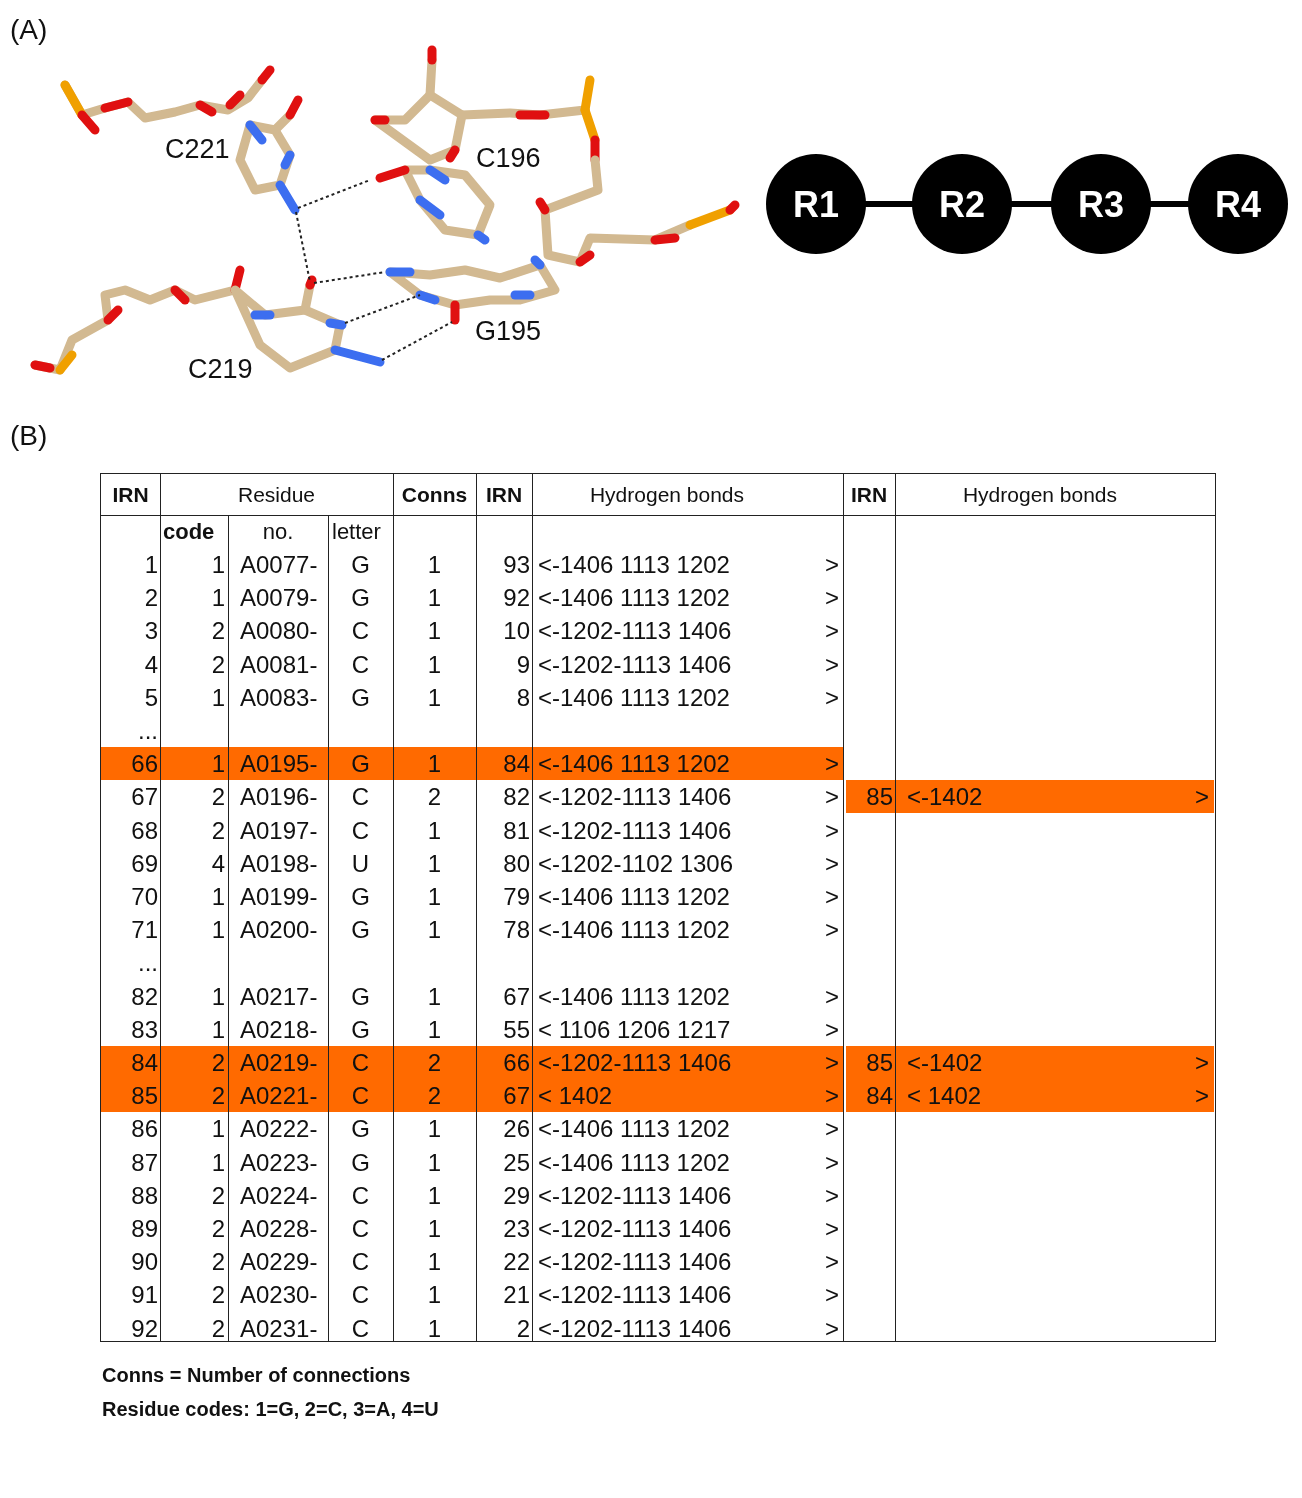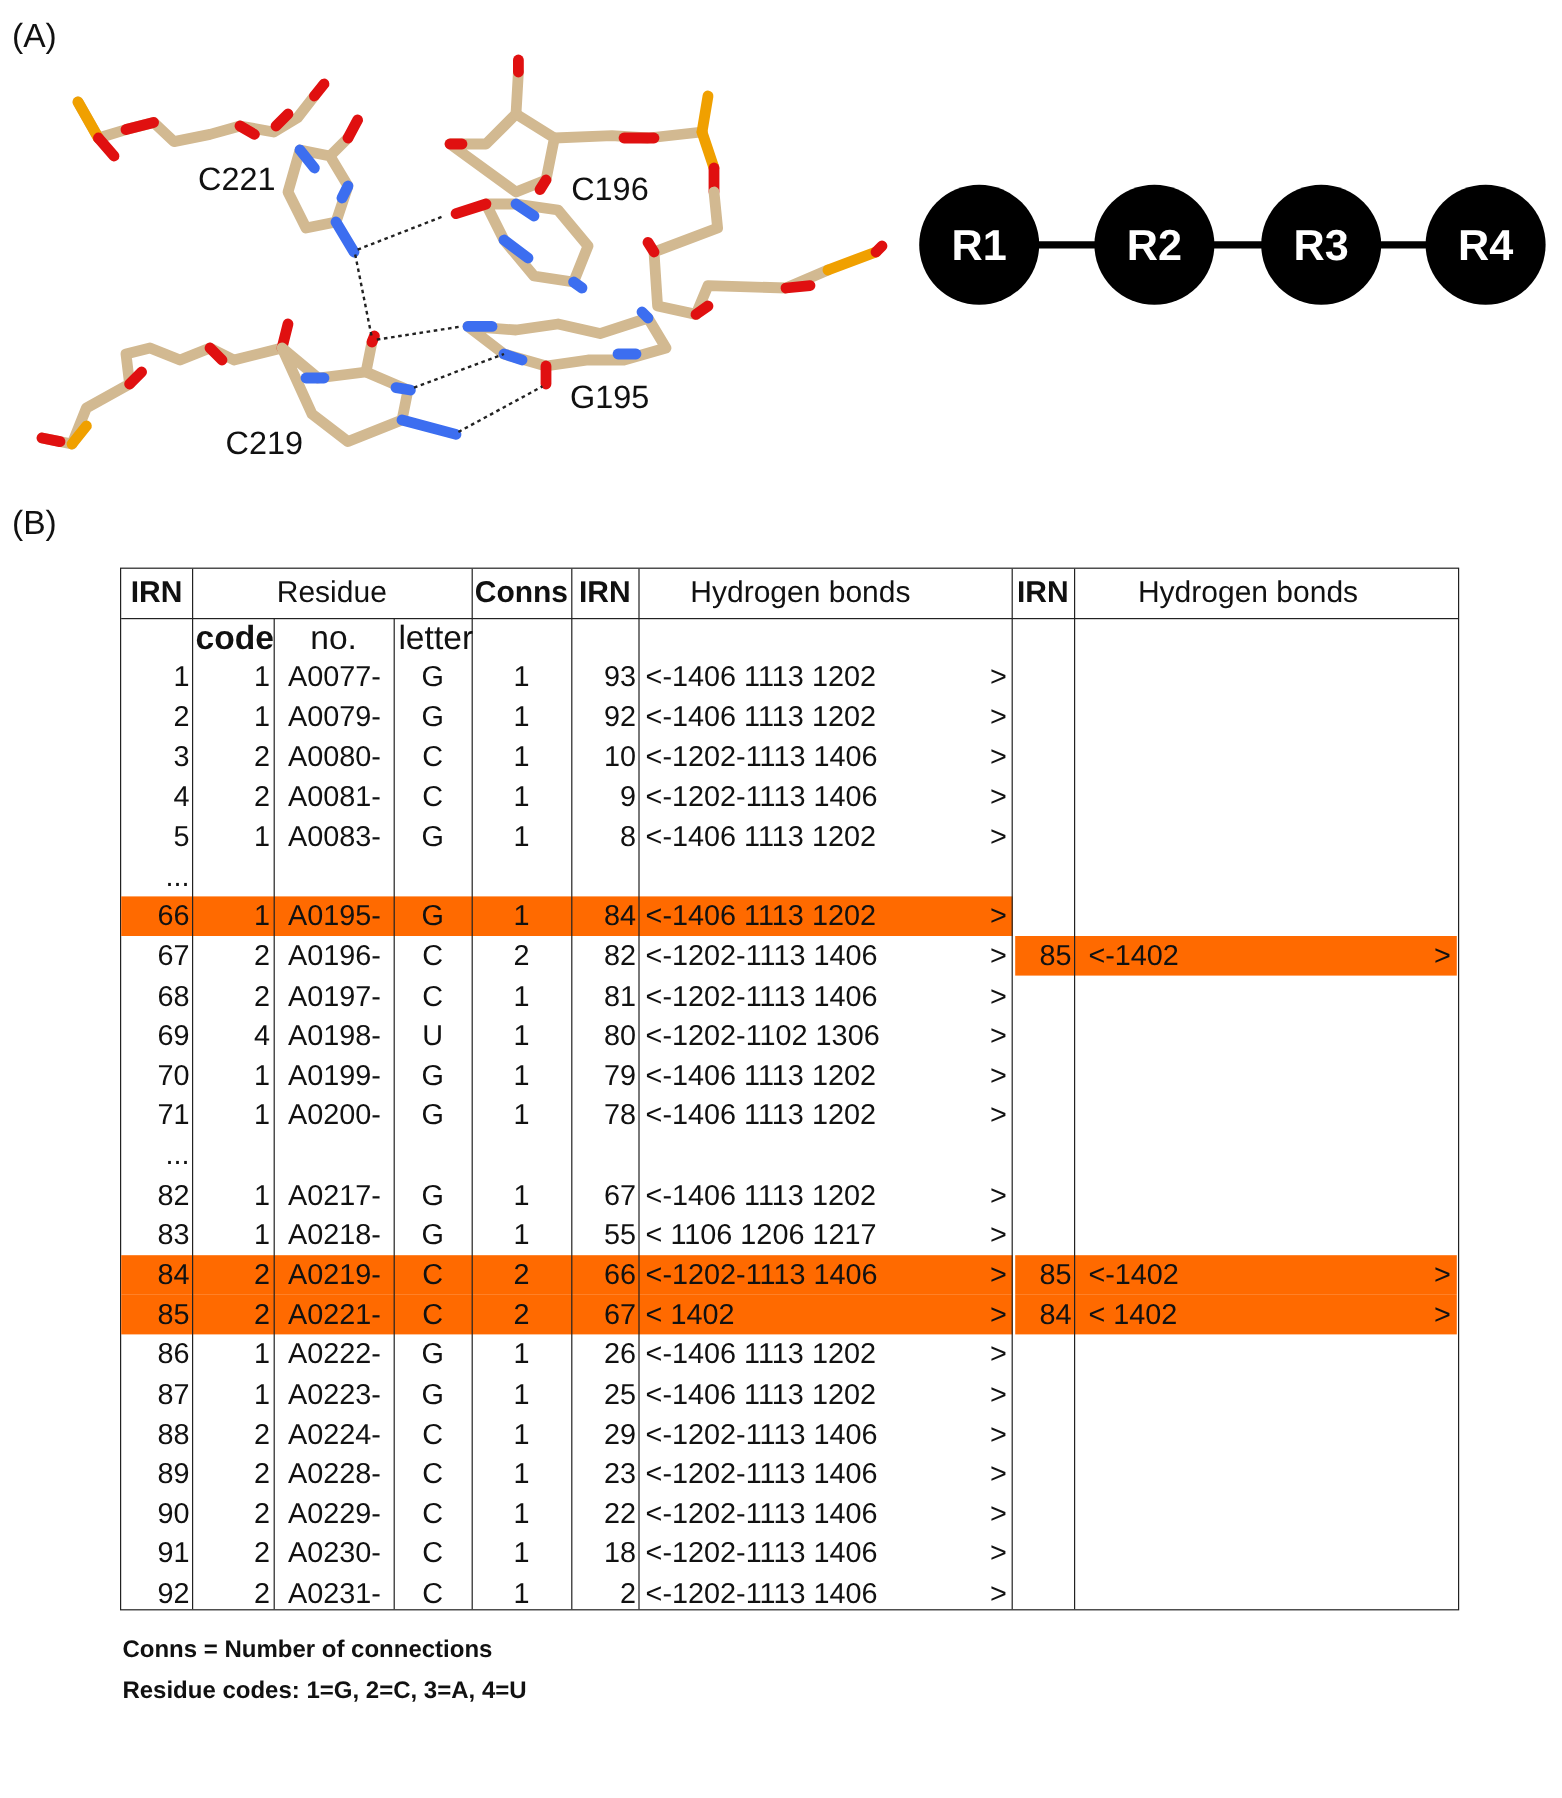--- a/index.html
+++ b/index.html
@@ -6,29 +6,29 @@
   body { width: 1302px; height: 1498px; background: #fff; position: relative; font-family: "Liberation Sans", sans-serif; color: #111; overflow: hidden; }
   .panel-label { position: absolute; font-size: 28px; font-family: "Liberation Sans", sans-serif; }
   #mol { position: absolute; left: 0; top: 40px; width: 760px; height: 360px; }
   #chain { position: absolute; left: 760px; top: 140px; width: 540px; height: 130px; }
   .mol-label { font-family: "Liberation Sans", sans-serif; font-size: 27px; fill: #111; }
   .node-label { font-family: "Liberation Sans", sans-serif; font-weight: bold; font-size: 36px; fill: #fff; }
 
   #tbl { position: absolute; left: 100px; top: 473px; width: 1116px; height: 869px; border: 1.5px solid #222; }
   .vline { position: absolute; top: 0; bottom: 0; width: 0; border-left: 1.5px solid #222; }
   .hline { position: absolute; left: 0; right: 0; height: 0; border-top: 1.5px solid #222; top: 41px; }
-  .hdr { position: absolute; top: 0; height: 41px; display: flex; align-items: center; justify-content: center; font-size: 25px; }
+  .hdr { position: absolute; top: 0; height: 41px; display: flex; align-items: center; justify-content: center; font-size: 21px; }
   .hdr.bold { font-weight: bold; }
   .row { position: absolute; left: 0; width: 1116px; height: 33px; }
   .hl-left { position: absolute; left: 0; width: 743px; top: 0; height: 33px; background: #ff6a00; }
   .hl-right { position: absolute; left: 745px; width: 368px; top: 0; height: 33px; background: #ff6a00; }
   .c { position: absolute; top: 0; height: 33px; line-height: 33px; font-size: 24px; white-space: pre; }
   .r { text-align: right; }
   .ctr { text-align: center; }
-  .sub { font-size: 28px; }
+  .sub { font-size: 22px; }
   .sub.bold { font-weight: bold; }
 
   #key { position: absolute; left: 102px; top: 1358px; font-weight: bold; font-size: 20px; line-height: 34px; }
 </style>
 </head>
 <body>
 
 <div class="panel-label" style="left:10px;top:14px;">(A)</div>
 <div class="panel-label" style="left:10px;top:420px;">(B)</div>
 
@@ -412,21 +412,21 @@
         <div class="c r" style="left:742px;width:50px"></div>
         <div class="c" style="left:806px;width:250px"></div>
         <div class="c" style="left:1094px;width:18px"></div>
       </div>
       <div class="row" style="top: 804.4px;">
         <div class="c r" style="left:0;width:57px">91</div>
         <div class="c r" style="left:60px;width:64px">2</div>
         <div class="c" style="left:139px;width:88px">A0230-</div>
         <div class="c ctr" style="left:227px;width:65px">C</div>
         <div class="c ctr" style="left:292px;width:83px">1</div>
-        <div class="c r" style="left:375px;width:54px">18</div>
+        <div class="c r" style="left:375px;width:54px">21</div>
         <div class="c" style="left:437px;width:280px">&lt;-1202-1113 1406</div>
         <div class="c" style="left:724px;width:18px">&gt;</div>
         <div class="c r" style="left:742px;width:50px"></div>
         <div class="c" style="left:806px;width:250px"></div>
         <div class="c" style="left:1094px;width:18px"></div>
       </div>
       <div class="row" style="top: 837.6px;">
         <div class="c r" style="left:0;width:57px">92</div>
         <div class="c r" style="left:60px;width:64px">2</div>
         <div class="c" style="left:139px;width:88px">A0231-</div>

